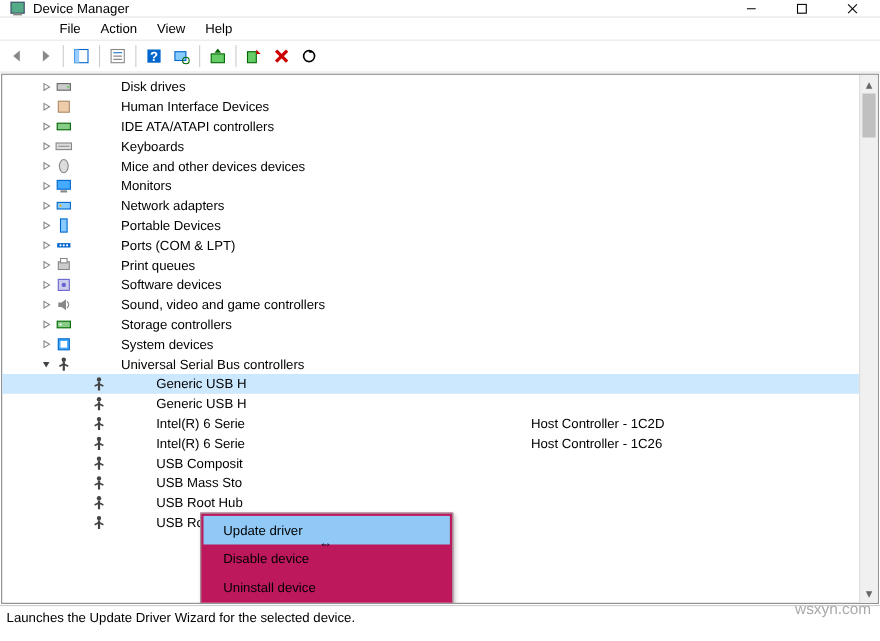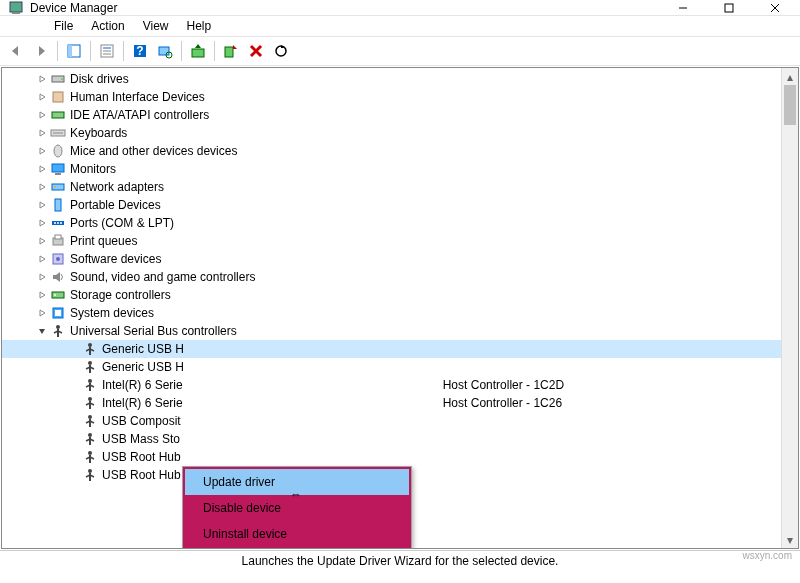--- a/index.html
+++ b/index.html
@@ -16,38 +16,38 @@
 
 .toolbar { height: 30px; border-top:1px solid #e5e5e5; border-bottom:1px solid #e5e5e5; display:flex; align-items:center; padding:0 4px; gap:1px; }
 .tb-btn { width:24px; height:24px; display:flex; align-items:center; justify-content:center; border:1px solid transparent; }
 .tb-sep { width:1px; height:20px; background:#ccc; margin:0 3px; }
 
 .tree-area { position:relative; height: 482px; border:1px solid #888; margin:1px; overflow:hidden; background:#fff; }
 .tree { padding: 2px 0; }
 .tree-row { display:flex; align-items:center; height:18px; white-space:nowrap; padding-left:4px; }
 .tree-row .chev { width:16px; display:inline-flex; justify-content:center; color:#666; font-size:10px; }
 .tree-row .dev-icon { width:16px; height:16px; margin-right:4px; display:inline-block; }
-.tree-row .label { font-size:12px; }
+.tree-row .label { font-size:12px;margin-left:40px; }
 .child { padding-left: 32px; }
 .child.sub { padding-left: 64px; }
 .selected { background:#cce8ff; }
 
 .scrollbar-v { position:absolute; right:0; top:0; bottom:0; width:17px; background:#f0f0f0; border-left:1px solid #ddd;}
 .sb-arrow { height:17px; display:flex; align-items:center; justify-content:center; color:#666;}
 .sb-thumb { position:absolute; top:17px; left:2px; right:2px; height:40px; background:#c0c0c0;}
 
 .context-menu { position:absolute; left:180px; top:398px; width:230px; background:#be185d; border:1px solid #a0a0a0; box-shadow:2px 2px 4px rgba(0,0,0,0.25); padding:2px; }
 .cm-item { padding: 6px 18px; font-size:12px; }
 .cm-item.hl { background:#90c8f6; }
 
 .cursor { position:absolute; left:288px; top:419px; font-size:12px; color:#000; pointer-events:none;}
 
-.statusbar { height:20px; border-top:1px solid #ccc; padding:2px 6px; font-size:12px; display:flex; align-items:center;justify-content:center; }
-
-.watermark { position:absolute; right:8px; bottom:22px; font-size:10px; color:#aaa;}
+.statusbar { height:20px; border-top:1px solid #ccc; padding:2px 6px; font-size:12px; display:flex; align-items:center; }
+
+.watermark { position:absolute; right:8px; bottom:22px; font-size:14px; color:#aaa;}
 
 svg { display:block; }
 </style>
 </head>
 <body>
 
 <div class="titlebar">
   <span class="app-icon">
     <svg width="16" height="16">
         <rect x="2" y="2" width="12" height="10" fill="#5a8" stroke="#346"></rect>

